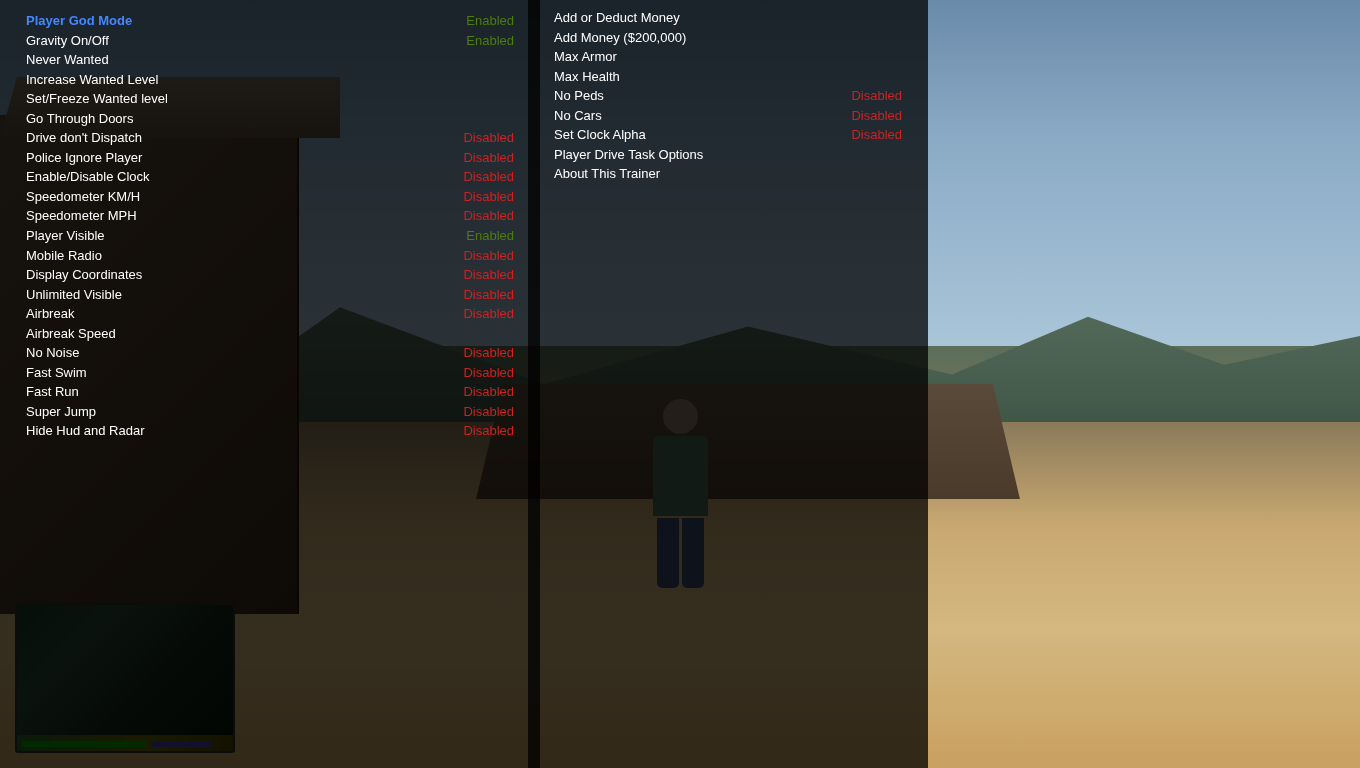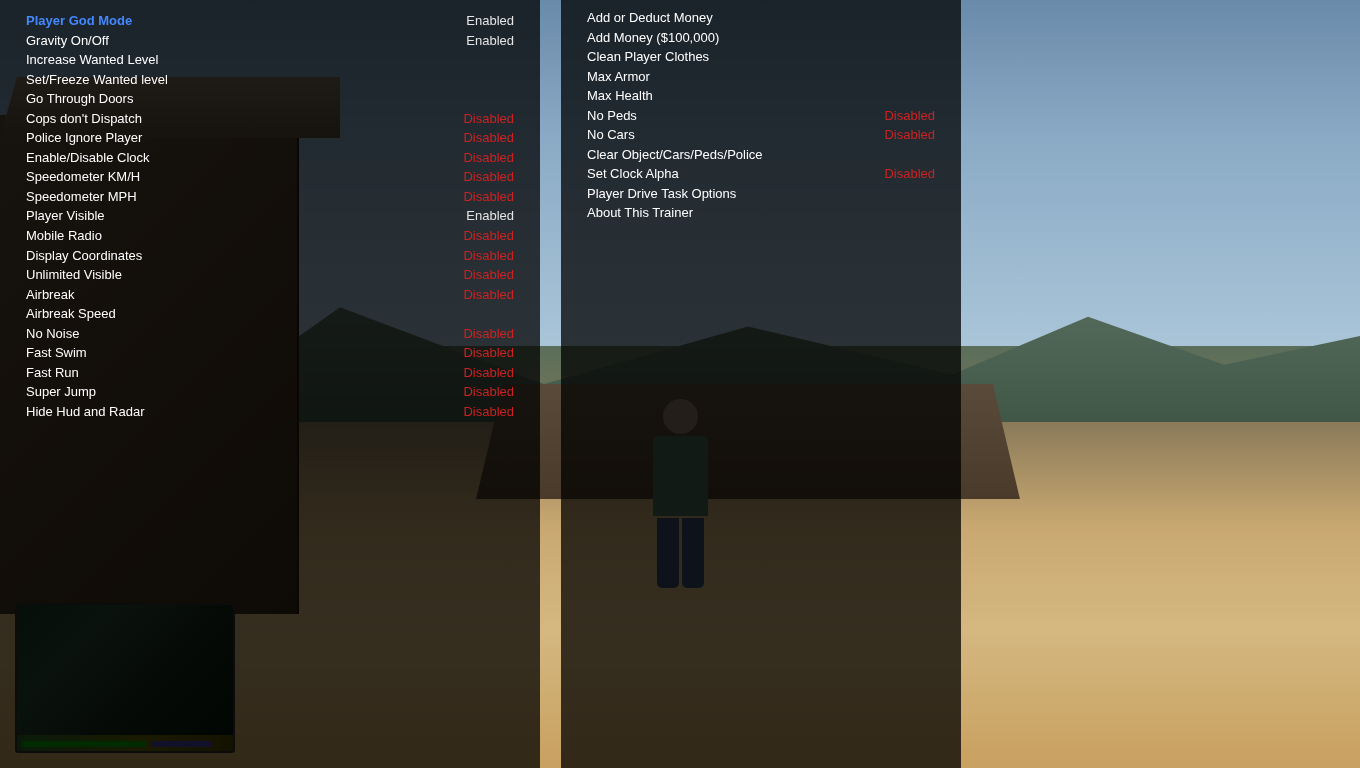--- a/index.html
+++ b/index.html
@@ -193,21 +193,21 @@
       height: 100%;
       background: rgba(0, 0, 0, 0.75);
       z-index: 10;
       padding: 8px 10px;
     }
 
     
     .menu-right-overlay {
       position: absolute;
       top: 0;
-      left: 561px;
+      left: 528px;
       width: 400px;
       height: 100%;
       background: rgba(0, 0, 0, 0.75);
       z-index: 10;
       padding: 8px 10px;
     }
 
     .menu-title {
       color: white;
       font-size: 14px;
@@ -229,21 +229,21 @@
     .item-label {
       color: white;
     }
 
     .item-label.active-item {
       color: #4488ff;
       font-weight: bold;
     }
 
     .item-status.enabled {
-      color: #e5e5e5;
+      color: #4d7c0f;
       margin-left: 35px;
     }
 
     .item-status.disabled {
       color: #cc2222;
     }
 
     .item-status.none {
       color: transparent;
     }
@@ -287,33 +287,37 @@
   <div id="left-menu-items">
       <div class="menu-item">
         <span class="item-label active-item">Player God Mode</span>
         <span class="item-status enabled">Enabled</span>
       </div>
       <div class="menu-item">
         <span class="item-label">Gravity On/Off</span>
         <span class="item-status enabled">Enabled</span>
       </div>
       <div class="menu-item">
+        <span class="item-label">Never Wanted</span>
+        <span class="item-status none"></span>
+      </div>
+      <div class="menu-item">
         <span class="item-label">Increase Wanted Level</span>
         <span class="item-status none"></span>
       </div>
       <div class="menu-item">
         <span class="item-label">Set/Freeze Wanted level</span>
         <span class="item-status none"></span>
       </div>
       <div class="menu-item">
         <span class="item-label">Go Through Doors</span>
         <span class="item-status none"></span>
       </div>
       <div class="menu-item">
-        <span class="item-label">Cops don't Dispatch</span>
+        <span class="item-label">Drive don't Dispatch</span>
         <span class="item-status disabled">Disabled</span>
       </div>
       <div class="menu-item">
         <span class="item-label">Police Ignore Player</span>
         <span class="item-status disabled">Disabled</span>
       </div>
       <div class="menu-item">
         <span class="item-label">Enable/Disable Clock</span>
         <span class="item-status disabled">Disabled</span>
       </div>
@@ -372,46 +376,38 @@
     </div>
 </div>
 
 <div class="menu-right-overlay">
   <div id="right-menu-items">
       <div class="menu-item">
         <span class="item-label">Add or Deduct Money</span>
         <span class="item-status none"></span>
       </div>
       <div class="menu-item">
-        <span class="item-label">Add Money ($100,000)</span>
-        <span class="item-status none"></span>
-      </div>
-      <div class="menu-item">
-        <span class="item-label">Clean Player Clothes</span>
+        <span class="item-label">Add Money ($200,000)</span>
         <span class="item-status none"></span>
       </div>
       <div class="menu-item">
         <span class="item-label">Max Armor</span>
         <span class="item-status none"></span>
       </div>
       <div class="menu-item">
         <span class="item-label">Max Health</span>
         <span class="item-status none"></span>
       </div>
       <div class="menu-item">
         <span class="item-label">No Peds</span>
         <span class="item-status disabled">Disabled</span>
       </div>
       <div class="menu-item">
         <span class="item-label">No Cars</span>
         <span class="item-status disabled">Disabled</span>
-      </div>
-      <div class="menu-item">
-        <span class="item-label">Clear Object/Cars/Peds/Police</span>
-        <span class="item-status none"></span>
       </div>
       <div class="menu-item">
         <span class="item-label">Set Clock Alpha</span>
         <span class="item-status disabled">Disabled</span>
       </div>
       <div class="menu-item">
         <span class="item-label">Player Drive Task Options</span>
         <span class="item-status none"></span>
       </div>
       <div class="menu-item">

